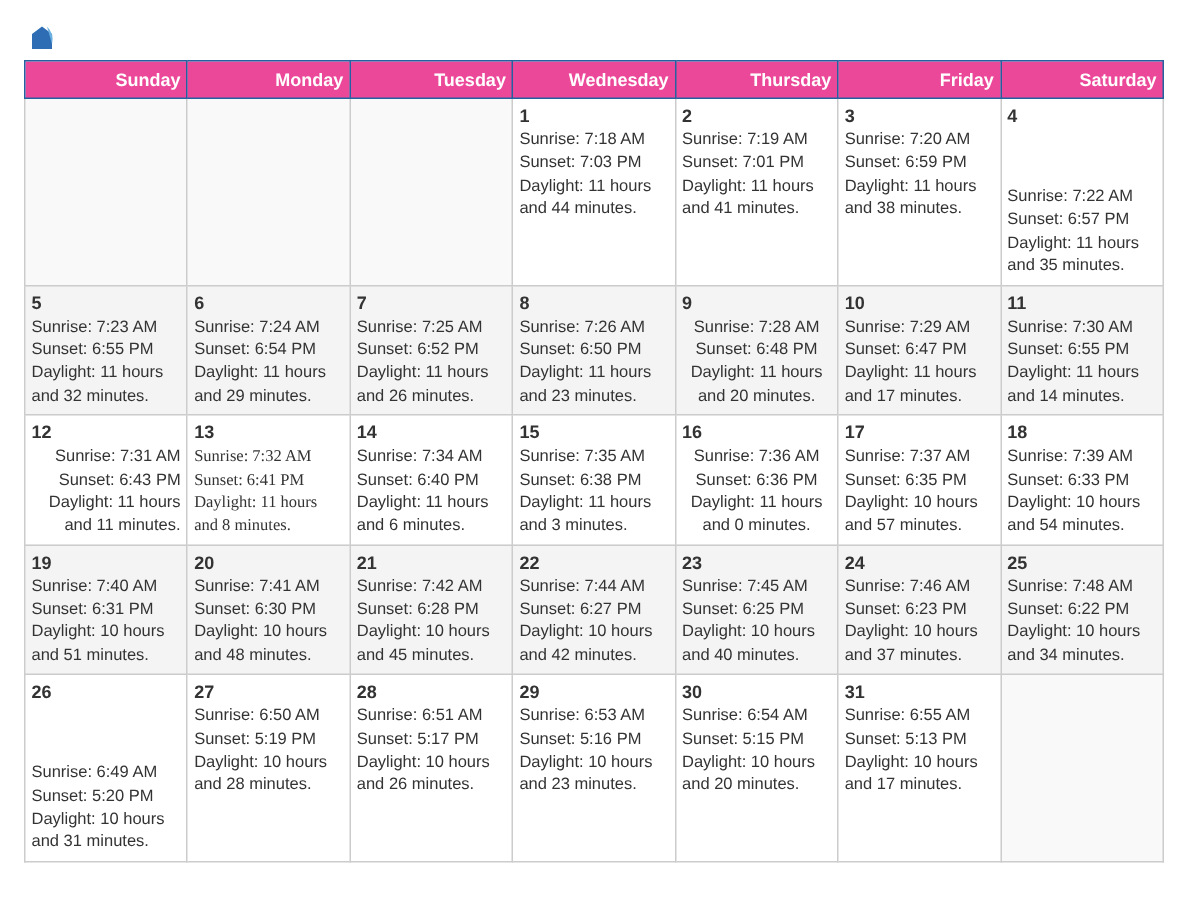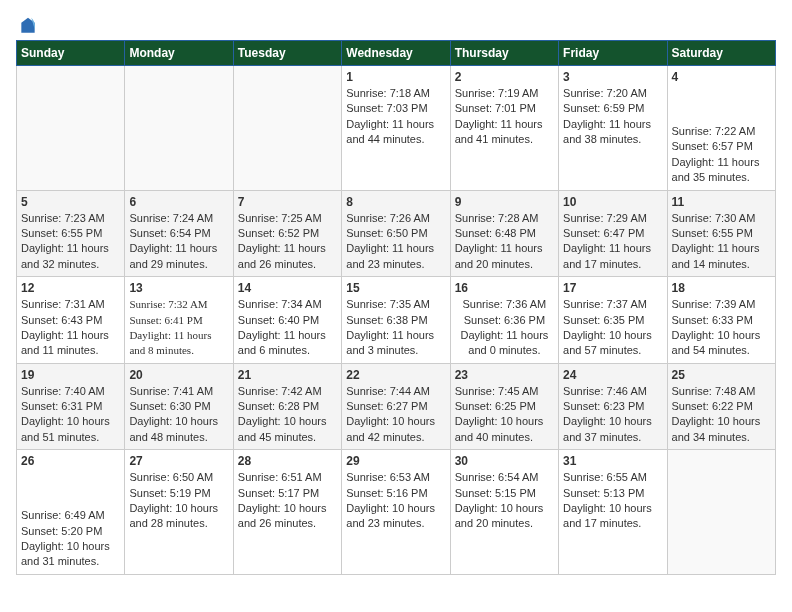--- a/index.html
+++ b/index.html
@@ -47,25 +47,25 @@
     .subtitle {
       font-size: 14px;
       color: #333;
     }
     .calendar {
       width: 100%;
       border-collapse: collapse;
       border: 1px solid #ccc;
     }
     .calendar th {
-      background-color: #14532d;
+      background-color: #ec4899;
       color: #fff;
       font-size: 12px;
       padding: 5px 4px;
-      text-align: left;
+      text-align: right;
       border: 1px solid #2560a0;
       font-weight: bold;
     }
     .calendar td {
       border: 1px solid #ccc;
       vertical-align: top;
       padding: 4px 4px;
       width: calc(100% / 7);
       min-height: 80px;
       font-size: 10px;
@@ -185,21 +185,21 @@
         </td>
         <td>
           <span class="day-num">8</span>
           <div class="day-info" style="white-space: pre-line;">Sunrise: 7:26 AM
 Sunset: 6:50 PM
 Daylight: 11 hours
 and 23 minutes.</div>
         </td>
         <td>
           <span class="day-num">9</span>
-          <div class="day-info" style="white-space: pre-line;">Sunrise: 7:28 AM
+          <div class="day-info" style="white-space: pre-line; text-align: center;">Sunrise: 7:28 AM
 Sunset: 6:48 PM
 Daylight: 11 hours
 and 20 minutes.</div>
         </td>
         <td>
           <span class="day-num">10</span>
           <div class="day-info" style="white-space: pre-line;">Sunrise: 7:29 AM
 Sunset: 6:47 PM
 Daylight: 11 hours
 and 17 minutes.</div>
@@ -208,21 +208,21 @@
           <span class="day-num">11</span>
           <div class="day-info" style="white-space: pre-line;">Sunrise: 7:30 AM
 Sunset: 6:55 PM
 Daylight: 11 hours
 and 14 minutes.</div>
         </td>
       </tr>
       <tr>
         <td>
           <span class="day-num">12</span>
-          <div class="day-info" style="white-space: pre-line;">Sunrise: 7:31 AM
+          <div class="day-info" style="white-space: pre-line; text-align: right;">Sunrise: 7:31 AM
 Sunset: 6:43 PM
 Daylight: 11 hours
 and 11 minutes.</div>
         </td>
         <td>
           <span class="day-num">13</span>
           <div class="day-info" style="white-space: pre-line; font-family: Liberation Serif, serif;">Sunrise: 7:32 AM
 Sunset: 6:41 PM
 Daylight: 11 hours
 and 8 minutes.</div>

